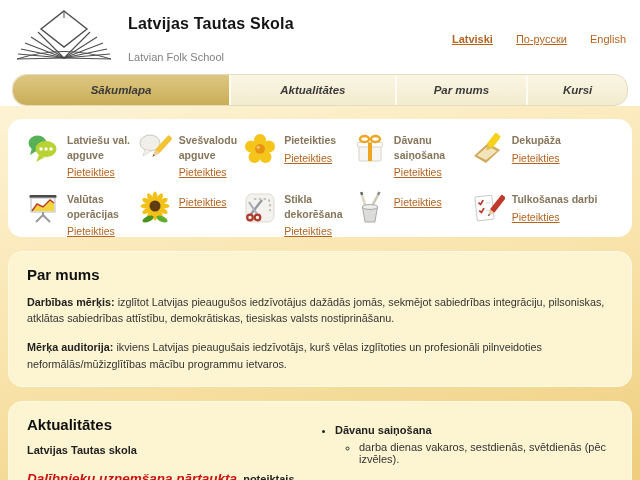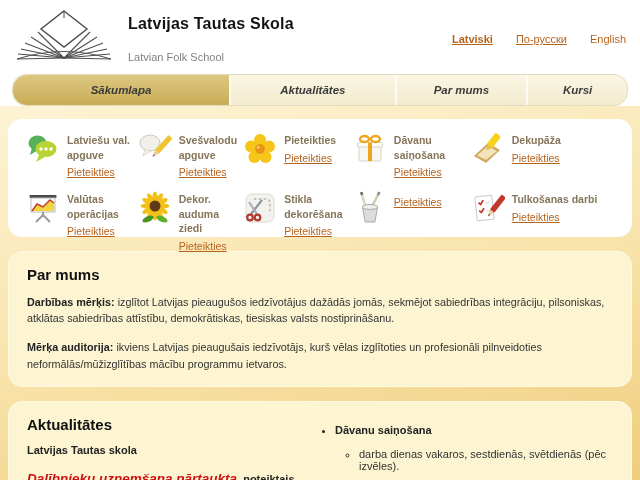--- a/index.html
+++ b/index.html
@@ -58,21 +58,21 @@
   .lead { font-weight:bold; color:#222; }
 
   .news-card { display:flex; min-height:240px; }
   .news-left { width:50%; padding-right:14px; }
   .school { font-size:11px; font-weight:bold; color:#222; margin:2px 0 13px; }
   .alert { font-size:11px; font-weight:bold; color:#222; line-height:1.5; margin:0 0 15px; }
   .alert .red { color:#cc1111; font-size:13.5px;font-style:italic; }
   .news-right { width:50%; padding-top:8px; }
   ul.sched { margin:0; padding-left:15px; font-size:11px; color:#222; }
   ul.sched > li { margin-bottom:13px; font-weight:bold; list-style-type:disc; }
-  ul.sub { padding-left:24px; margin:12px 0 0; }
+  ul.sub { padding-left:24px; margin:5px 0 0; }
   ul.sub li { font-weight:normal; color:#333; list-style-type:circle; }
 </style>
 </head>
 <body>
 
 <div class="header">
   <span class="logo">
     <svg width="100" height="58" viewBox="0 0 100 58">
       <g stroke="#4d4d4d" stroke-width="1.1" fill="none">
         <line x1="50" y1="50" x2="3" y2="51"></line>
@@ -238,21 +238,20 @@
             <ellipse cx="17" cy="7" rx="2.6" ry="6.5" transform="rotate(270 17 15)"></ellipse>
             <ellipse cx="17" cy="7" rx="2.6" ry="6.5" transform="rotate(300 17 15)"></ellipse>
             <ellipse cx="17" cy="7" rx="2.6" ry="6.5" transform="rotate(330 17 15)"></ellipse>
           </g>
           <circle cx="17" cy="15" r="5.5" fill="#5f3c13"></circle>
           <ellipse cx="10" cy="28" rx="6" ry="2.8" fill="#49941f" transform="rotate(-25 10 28)"></ellipse>
           <ellipse cx="24" cy="28" rx="6" ry="2.8" fill="#5fae2c" transform="rotate(25 24 28)"></ellipse>
         </svg>
       </span>
       <div class="svc-text">
-        <div class="svc-title">Dekor. auduma ziedi</div>
         <a class="svc-link">Pieteikties</a>
       </div>
     </div>
 
     <div class="svc">
       <span class="icon">
         <svg width="34" height="34" viewBox="0 0 34 34">
           <rect x="3" y="3" width="28" height="28" rx="6" fill="#f3f2ee" stroke="#dcd9d0"></rect>
           <path d="M11 8 h12 a4 4 0 0 1 4 4 v9" fill="none" stroke="#b9b5aa" stroke-width="1.5" stroke-dasharray="2.4 2.4"></path>
           <line x1="8" y1="23" x2="19" y2="9" stroke="#8f969c" stroke-width="2.2"></line>

